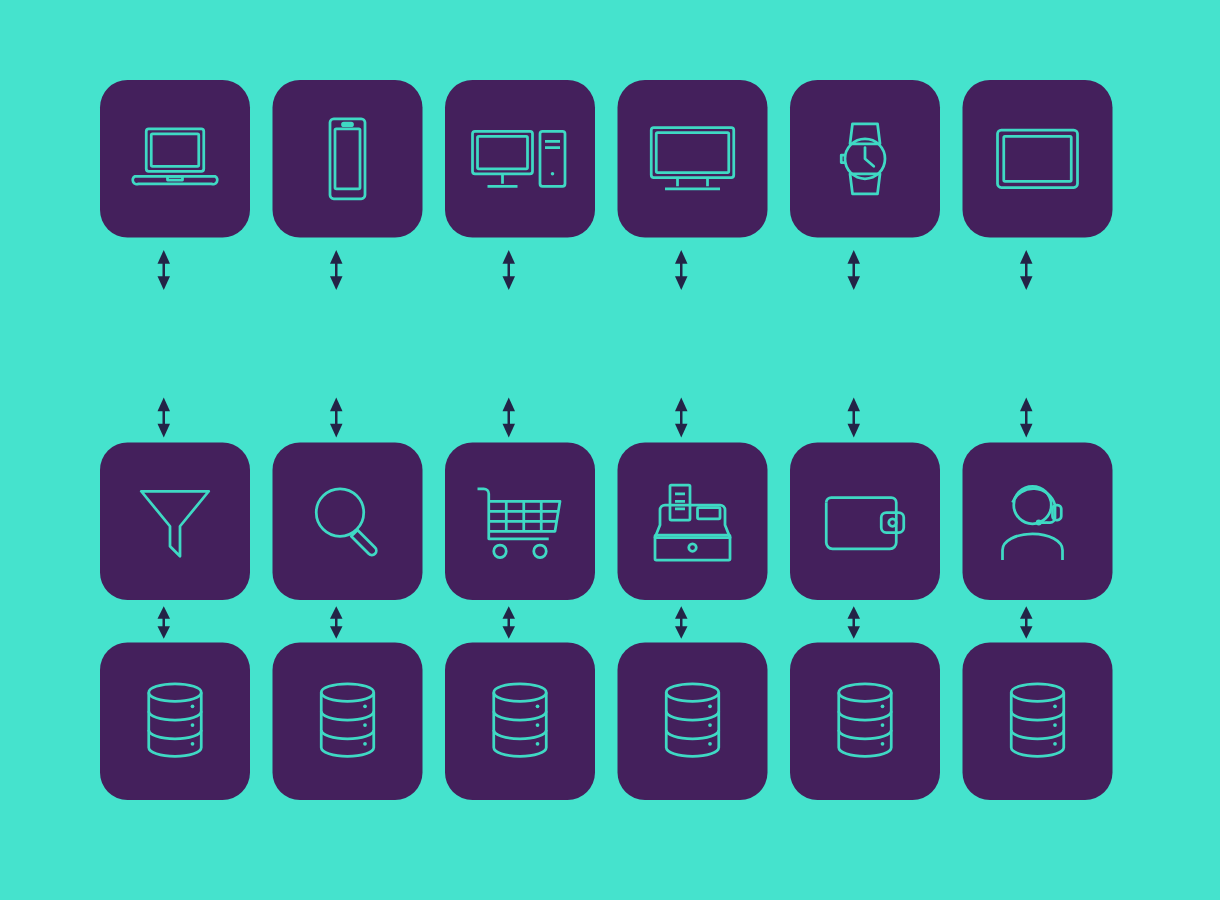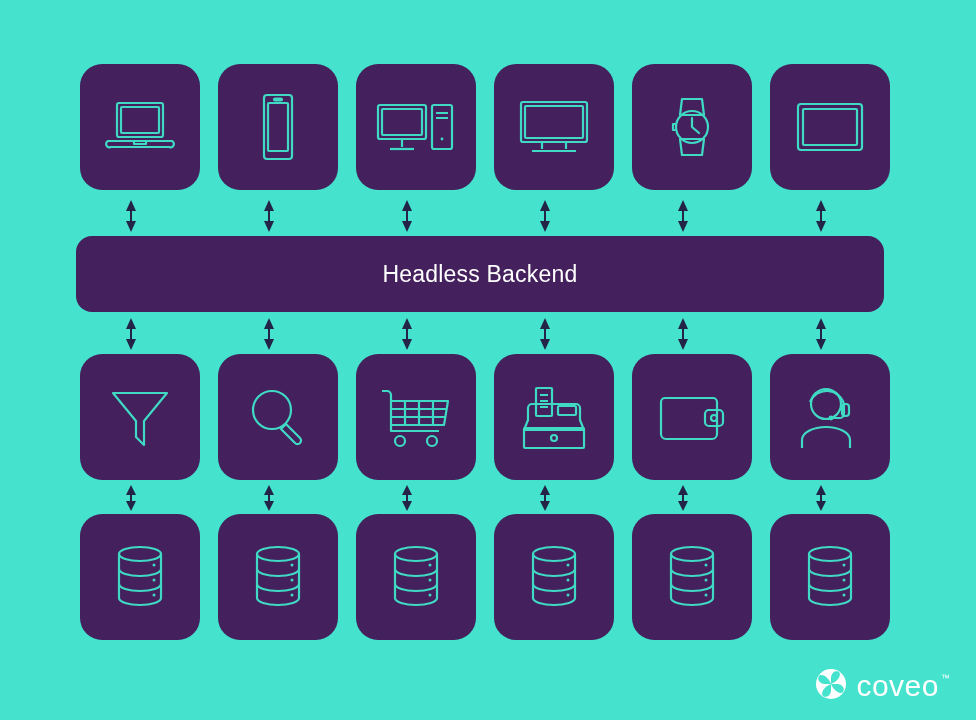--- a/index.html
+++ b/index.html
@@ -197,23 +197,20 @@
       </svg>
   </div>
   <div class="arrow" style="left:812px; top:198px; height:36px;">
     <svg width="18" height="36" viewBox="0 0 18 36">
         <path d="M9 2 L14 13 H4 Z" fill="#232447"></path>
         <path d="M9 11 V25" stroke="#232447" stroke-width="2"></path>
         <path d="M9 34 L14 23 H4 Z" fill="#232447"></path>
       </svg>
   </div>
 
-  <div class="banner">
-    <span class="banner-label">Headless Backend</span>
-  </div>
 
   <div class="arrow" style="left:122px; top:316px; height:36px;">
     <svg width="18" height="36" viewBox="0 0 18 36">
         <path d="M9 2 L14 13 H4 Z" fill="#232447"></path>
         <path d="M9 11 V25" stroke="#232447" stroke-width="2"></path>
         <path d="M9 34 L14 23 H4 Z" fill="#232447"></path>
       </svg>
   </div>
   <div class="arrow" style="left:260px; top:316px; height:36px;">
     <svg width="18" height="36" viewBox="0 0 18 36">
@@ -439,29 +436,14 @@
         <path d="M8 13 V57 a21 7 0 0 0 42 0 V13"></path>
         <path d="M8 28 a21 7 0 0 0 42 0"></path>
         <path d="M8 43 a21 7 0 0 0 42 0"></path>
         <circle cx="43" cy="24" r="1.5" fill="#3fd9c4" stroke="none"></circle>
         <circle cx="43" cy="39" r="1.5" fill="#3fd9c4" stroke="none"></circle>
         <circle cx="43" cy="54" r="1.5" fill="#3fd9c4" stroke="none"></circle>
       </svg>
     </span>
   </div>
 
-  <div class="logo">
-    <span class="logo-mark">
-      <svg width="32" height="32" viewBox="0 0 32 32">
-        <circle cx="16" cy="16" r="15" fill="#ffffff"></circle>
-        <path d="M16 16 C13 9 8 6 4.5 7.5 C2 10 3 15 9 16 Z" fill="#45e3cd"></path>
-        <path d="M16 16 C23 13 26 8 24.5 4.5 C22 2 17 3 16 9 Z" fill="#45e3cd"></path>
-        <path d="M16 16 C19 23 24 26 27.5 24.5 C30 22 29 17 23 16 Z" fill="#45e3cd"></path>
-        <path d="M16 16 C9 19 6 24 7.5 27.5 C10 30 15 29 16 23 Z" fill="#45e3cd"></path>
-      </svg>
-    </span>
-    <span class="logo-word">
-      <span class="logo-text">coveo</span>
-      <span class="logo-tm">™</span>
-    </span>
-  </div>
 
 </div>
 
 </body></html>

